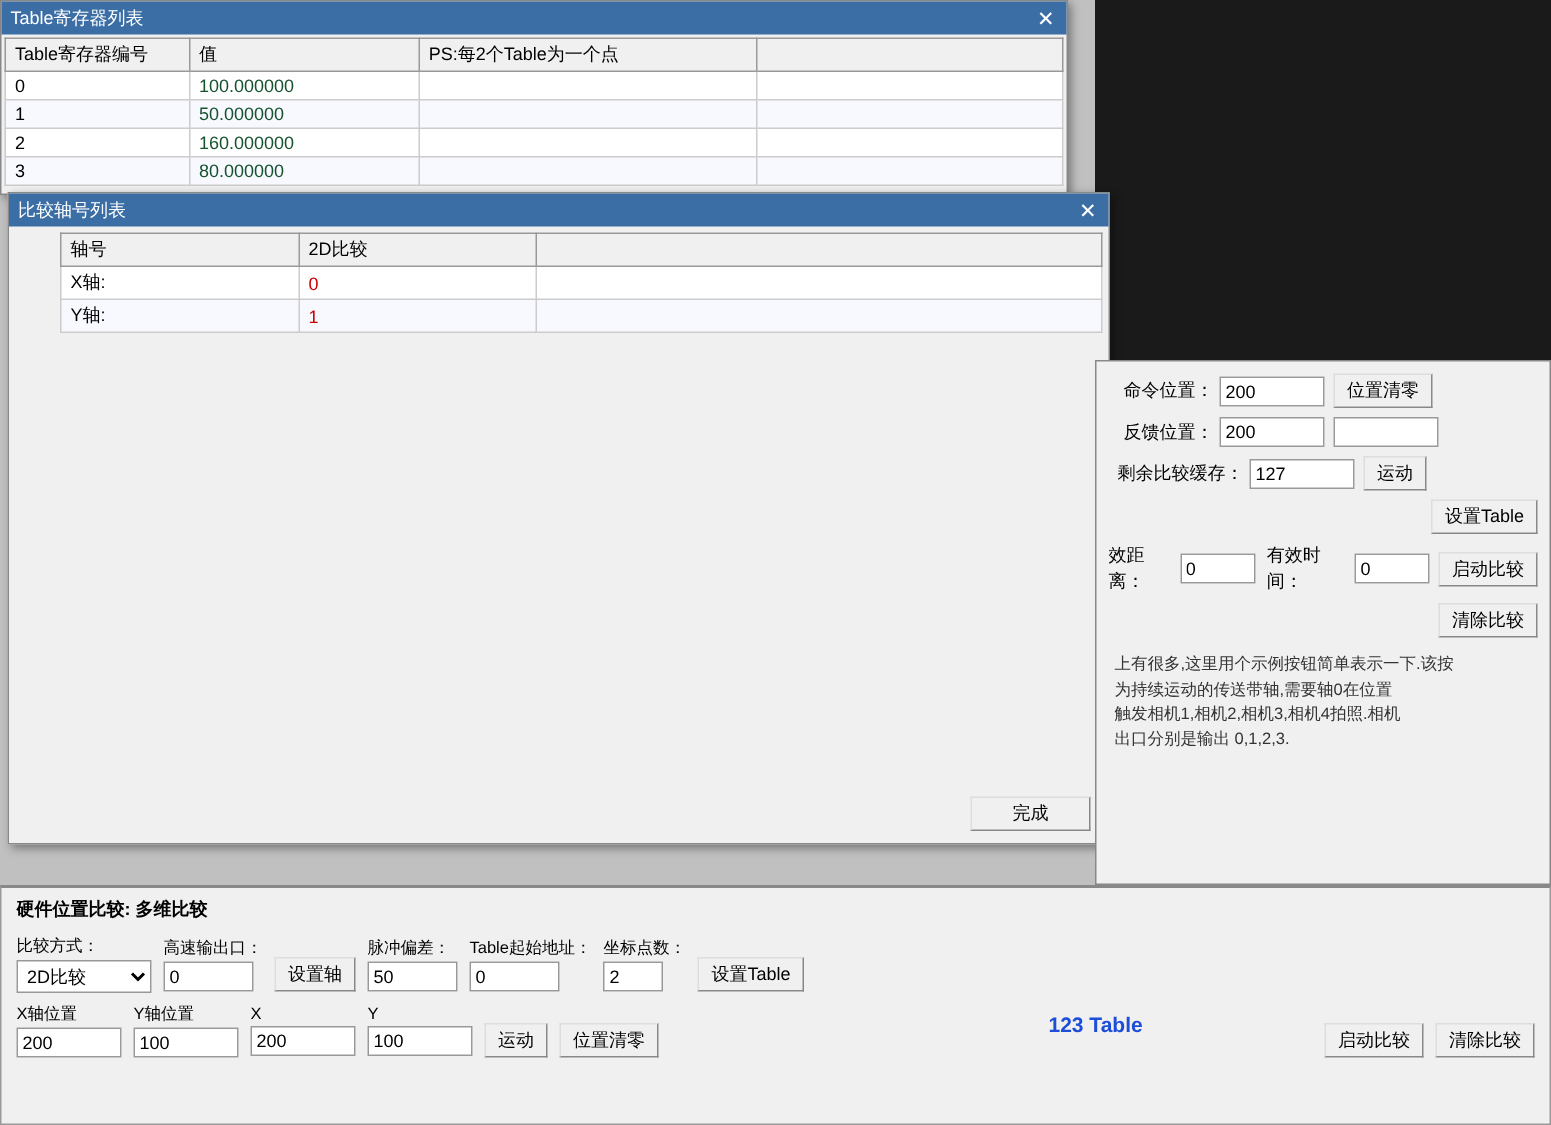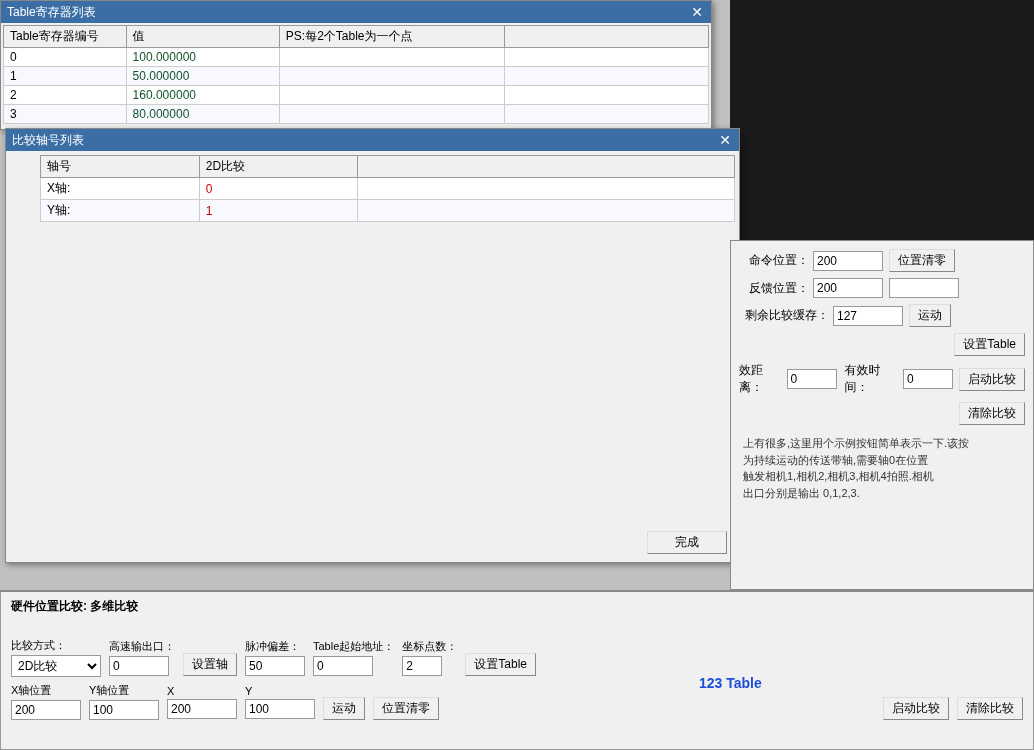--- a/index.html
+++ b/index.html
@@ -167,21 +167,21 @@
     }
 
     
     .bottom-panel-inner {
       padding: 6px 10px;
     }
 
     .bottom-title {
       font-size: 12px;
       font-weight: bold;
-      margin-bottom: 23px;
+      margin-bottom: 8px;
     }
 
     .bottom-row {
       display: flex;
       align-items: center;
       gap: 8px;
       margin-bottom: 6px;
     }
 
     .field-group {

